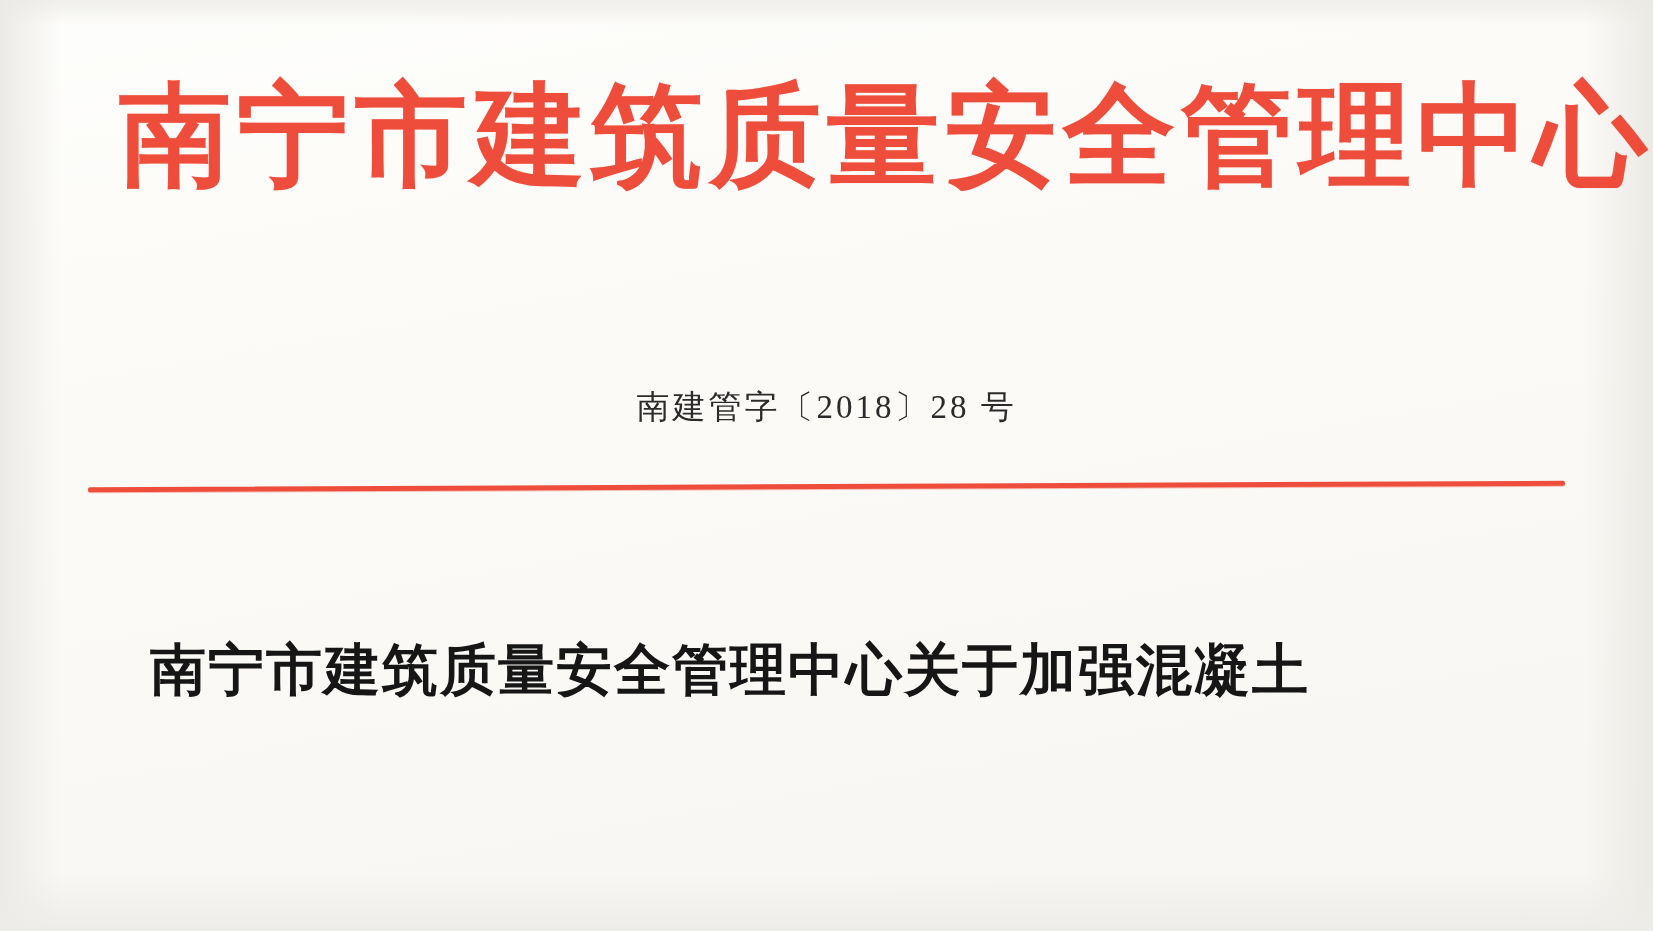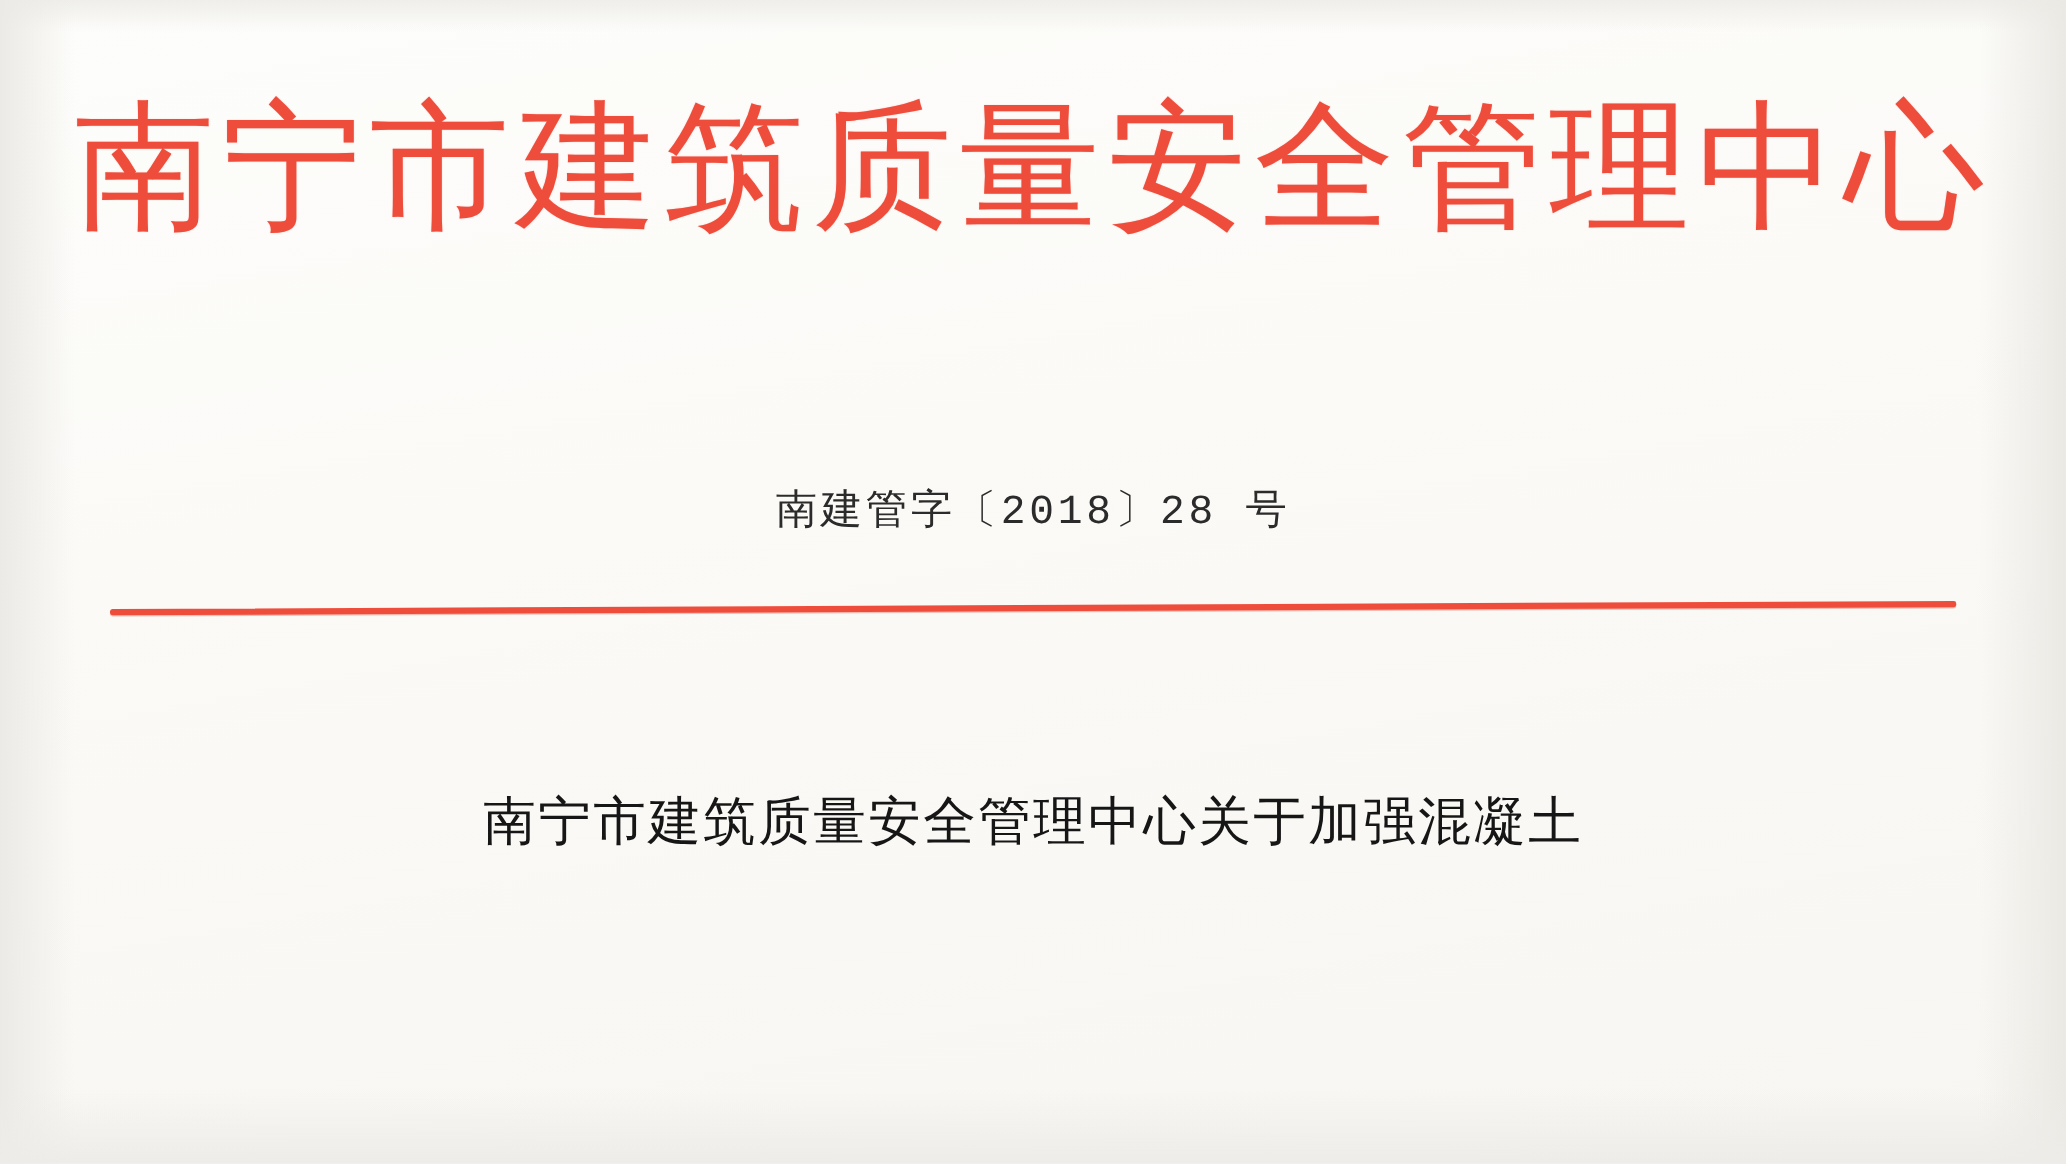--- a/index.html
+++ b/index.html
@@ -52,36 +52,37 @@
 
   .doc-header {
     position: absolute;
     left: 0;
     right: 0;
     top: 72px;
     text-align: center;
   }
   .issuer-title {
     font-family: "DejaVu Serif", "Liberation Serif", serif;
-    font-weight: normal;
+    font-weight: bold;
     font-size: 112px;
     line-height: 1.12;
     color: #ef4d3c;
     letter-spacing: 6px;
     text-shadow: 0 0 1px rgba(239,77,60,0.35);
     white-space: nowrap;
+    text-align: right;
   }
 
   .doc-number {
     position: absolute;
     left: 0;
     right: 0;
     top: 385px;
     text-align: center;
-    font-family: Liberation Mono, monospace;
+    font-family: Liberation Serif, serif;
     font-size: 33px;
     letter-spacing: 3px;
     color: #2b2b2b;
   }
 
   .red-rule {
     position: absolute;
     left: 88px;
     right: 88px;
     top: 484px;
@@ -90,24 +91,23 @@
     border-radius: 2px;
     box-shadow: 0 1px 0 rgba(239,77,60,0.35);
     transform: rotate(-0.25deg);
   }
 
   .doc-title {
     position: absolute;
     left: 150px;
     right: 150px;
     top: 620px;
-    text-align: center;
     font-family: "DejaVu Serif", "Liberation Serif", serif;
-    font-weight: normal;
-    font-size: 42px;
+    font-weight: bold;
+    font-size: 56px;
     line-height: 1.75;
     color: #161616;
     letter-spacing: 2px;
   }
   .doc-title .line {
     display: block;
   }
 </style>
 </head>
 <body>

